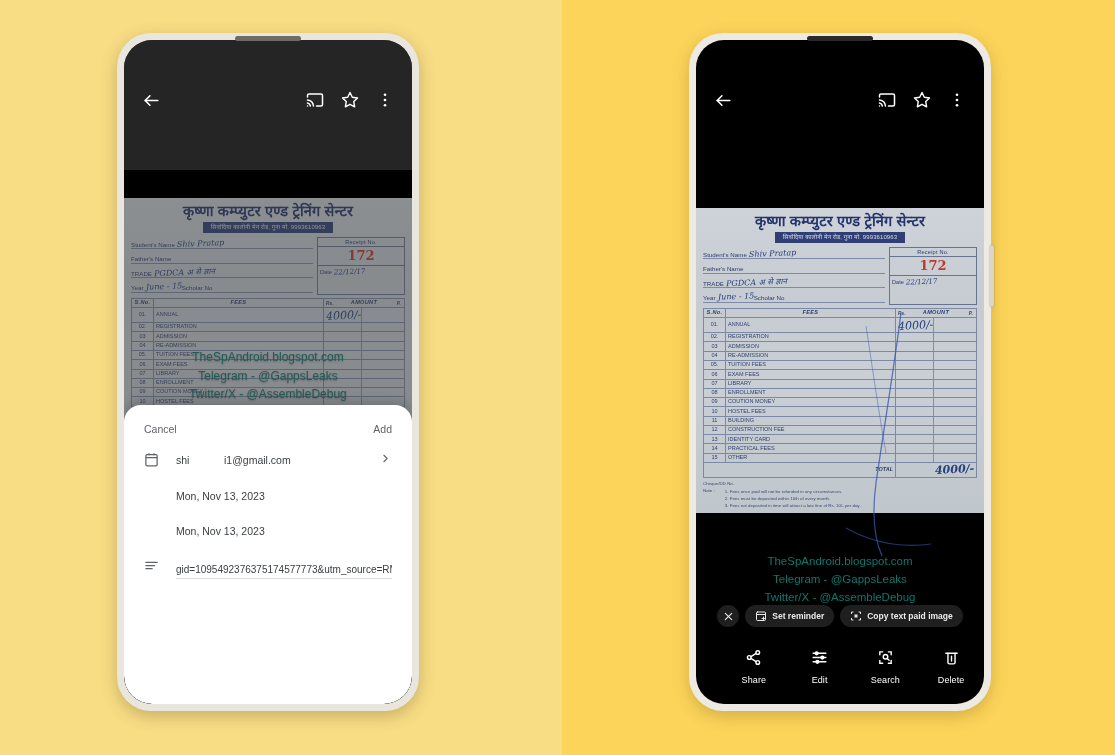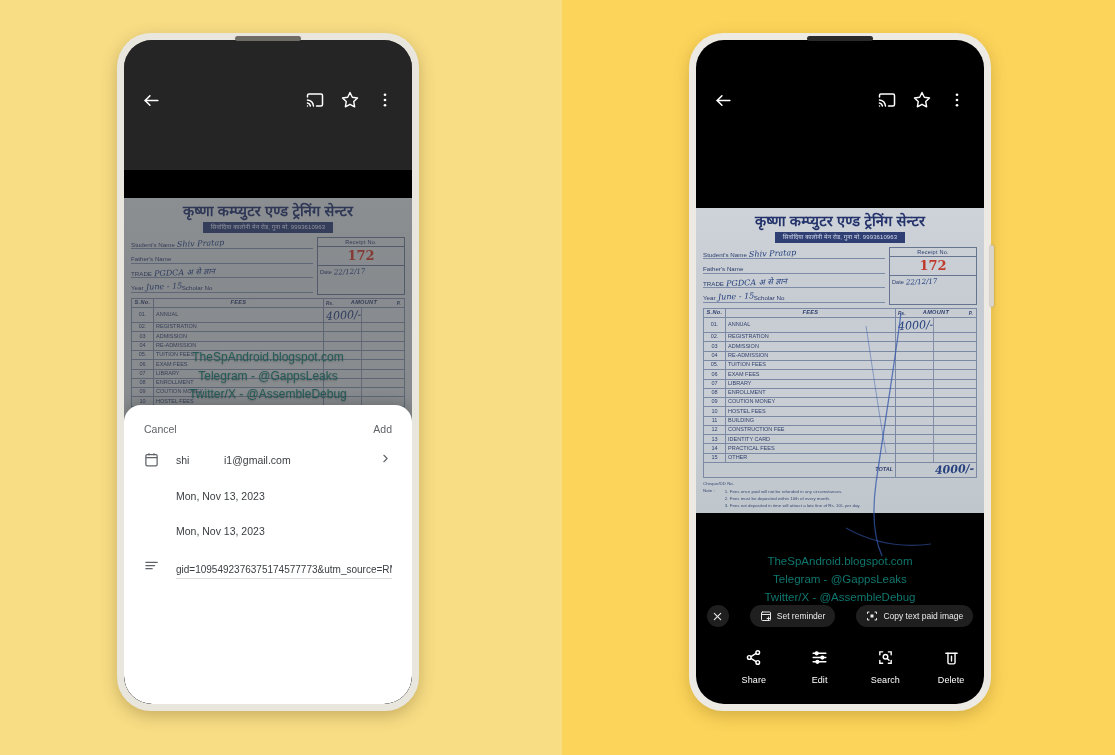--- a/index.html
+++ b/index.html
@@ -267,22 +267,23 @@
   }
 
   
   .chips-row {
     position: absolute;
     left: 0; right: 0;
     bottom: 77px;
     display: flex;
     justify-content: center;
     align-items: center;
-    gap: 21px;
+    gap: 6px;
     z-index: 25;
+    font-weight: bold;
   }
   .chip {
     display: flex;
     align-items: center;
     gap: 5px;
     background: #1f1f1f;
     color: #eaeaea;
     border-radius: 16px;
     height: 22px;
     padding: 0 10px;

